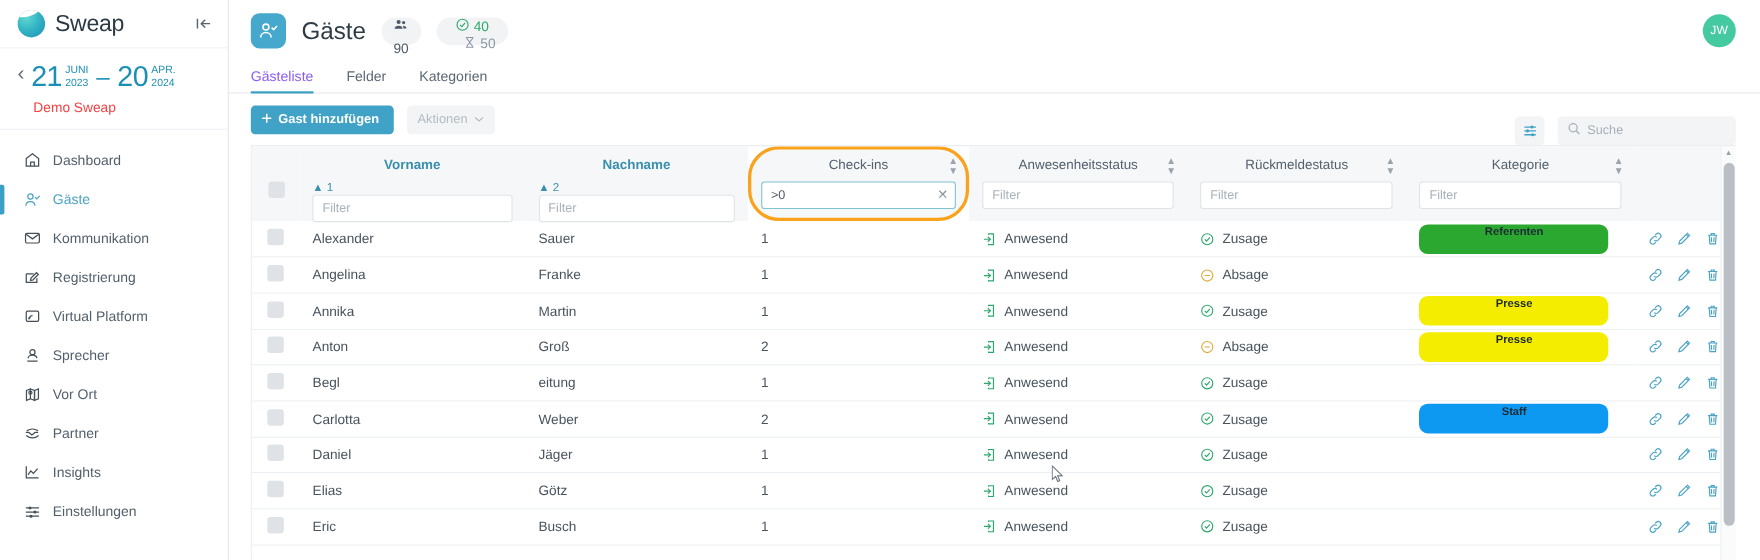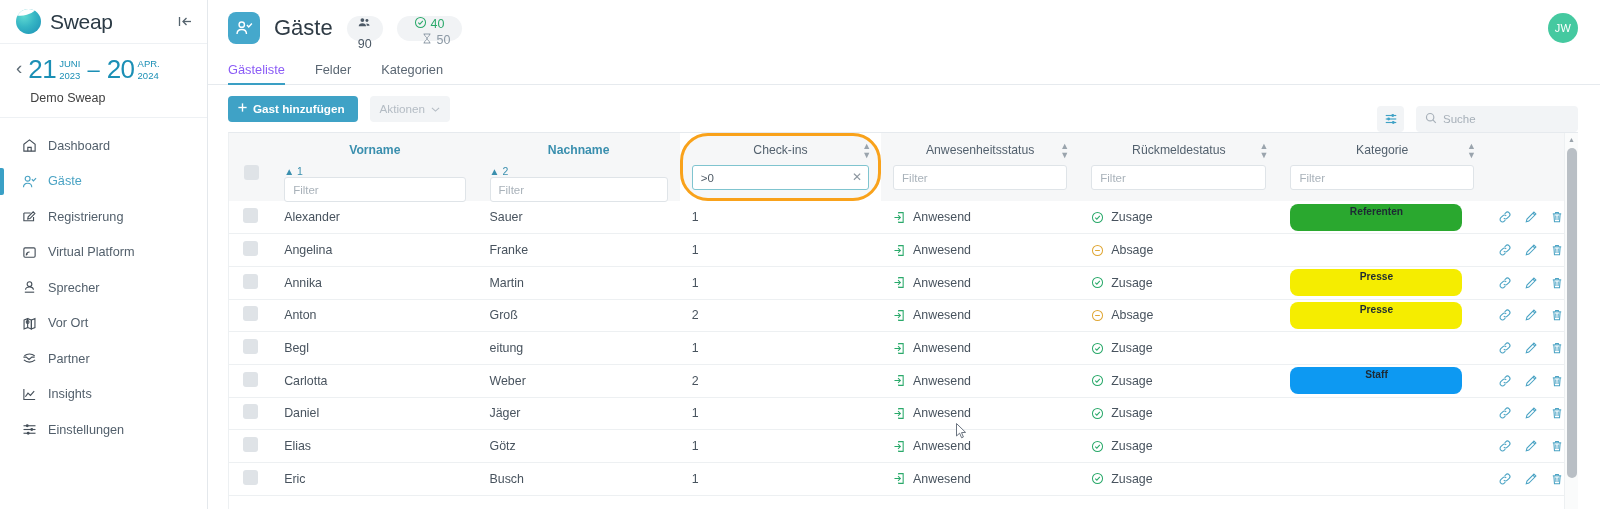--- a/index.html
+++ b/index.html
@@ -56,21 +56,21 @@
   }
   .back-chevron {
     color: #5d6b75; font-size: 19px; line-height: 28px;
     padding: 0 6px 0 4px; cursor: pointer;
   }
   .event-body { padding-top: 2px; }
   .date-row { display: flex; align-items: flex-start; color: #1b8fb5; }
   .date-num { font-size: 26px; line-height: 27px; font-weight: 400; letter-spacing: -0.5px; }
   .date-sub { font-size: 9.5px; line-height: 11.5px; padding: 2px 0 0 3px; }
   .date-dash { font-size: 22px; line-height: 28px; padding: 0 7px; }
-  .event-name { font-size: 12.5px; color: #404040; padding-top: 7px; padding-left: 2px; }
+  .event-name { font-size: 12.5px; color: #ef4444; padding-top: 7px; padding-left: 2px; }
 
   .nav { padding-top: 10px; }
   .nav-item {
     height: 35.5px;
     display: flex; align-items: center;
     padding-left: 22px;
     font-size: 12.7px; color: #525f6b;
     cursor: pointer; position: relative;
   }
   .nav-item .ico { width: 26px; flex: 0 0 26px; display: flex; align-items: center; color: #454f59; }
@@ -315,20 +315,29 @@
         <span class="ico">
           <svg width="15" height="15" viewBox="0 0 16 16" fill="none" stroke="currentColor" stroke-width="1.2">
             <circle cx="6" cy="5" r="2.6"></circle>
               <path d="M1.6 14c0-2.6 2-4.2 4.4-4.2s4.4 1.6 4.4 4.2"></path>
             <polyline points="10.5,5.6 12.2,7.3 15,4.3"></polyline>
           </svg>
         </span>
         <span>Gäste</span>
       </div>
 
+      <div class="nav-item">
+        <span class="ico">
+          <svg width="15" height="15" viewBox="0 0 16 16" fill="none" stroke="currentColor" stroke-width="1.2">
+            <rect x="1.3" y="3.3" width="13.4" height="9.4" rx="1.4"></rect>
+              <path d="M1.8 4.2 8 8.7l6.2-4.5"></path>
+          </svg>
+        </span>
+        <span>Kommunikation</span>
+      </div>
 
       <div class="nav-item">
         <span class="ico">
           <svg width="15" height="15" viewBox="0 0 16 16" fill="none" stroke="currentColor" stroke-width="1.2">
             <path d="M2 4.2h7.2M2 4.2v8.3h10.3V8.6"></path>
               <path d="M8.4 10.2l5.3-5.3-1.8-1.8-5.3 5.3-.5 2.3z"></path>
           </svg>
         </span>
         <span>Registrierung</span>
       </div>

